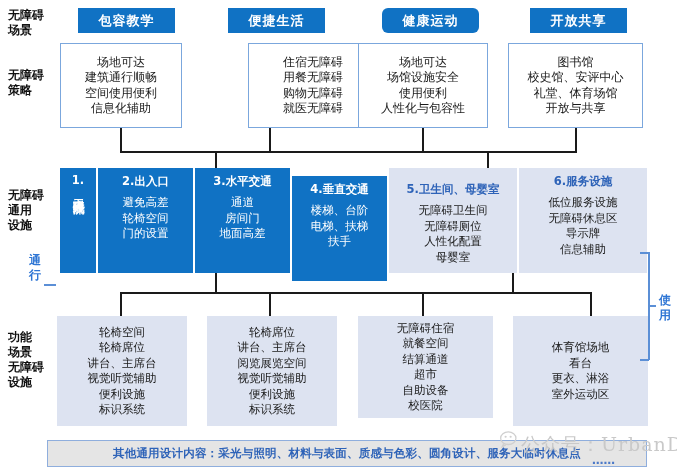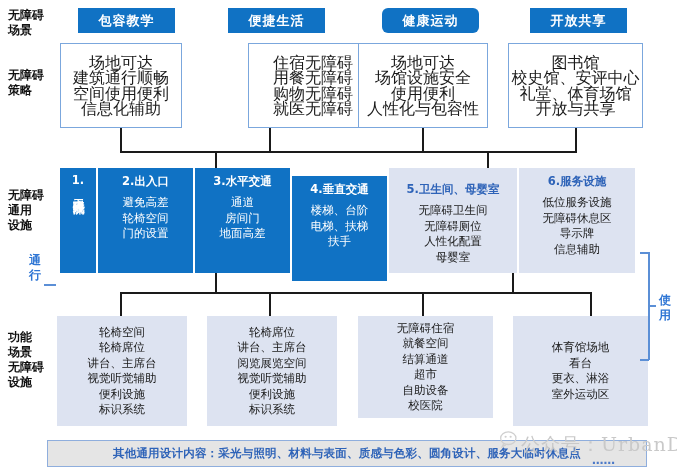--- a/index.html
+++ b/index.html
@@ -42,21 +42,21 @@
     font-size:13px;
     display:flex;align-items:center;justify-content:center;
     letter-spacing:1px;
   }
 
   
   .strategybox{
     border:1px solid #7BA7DD;
     background:#ffffff;
     color:#1a1a1a;
-    font-size:16px;
+    font-size:12px;
     line-height:15.5px;
     display:flex;align-items:center;justify-content:center;
     text-align:center;
     white-space:pre-line;
   }
 
   
   .cell{
     display:flex;flex-direction:column;
     padding-top:6px;
@@ -216,21 +216,21 @@
   </div>
 
   <div class="abs cell light" style="left:389px;top:168px;width:128px;height:105px;justify-content:center;">
     <div class="cell-title">5.卫生间、母婴室</div>
     <div class="cell-body">无障碍卫生间
 无障碍厕位
 人性化配置
 母婴室</div>
   </div>
 
-  <div class="abs cell light" style="left:519px;top:168px;width:116px;height:105px;">
+  <div class="abs cell light" style="left:519px;top:168px;width:128px;height:105px;">
     <div class="cell-title">6.服务设施</div>
     <div class="cell-body">低位服务设施
 无障碍休息区
 导示牌
 信息辅助</div>
   </div>
 
   <div class="abs vline" style="left:215px;top:273px;height:21px;"></div>
   <div class="abs vline" style="left:512px;top:273px;height:21px;"></div>
   <div class="abs hline" style="left:120px;top:292px;width:472px;"></div>

